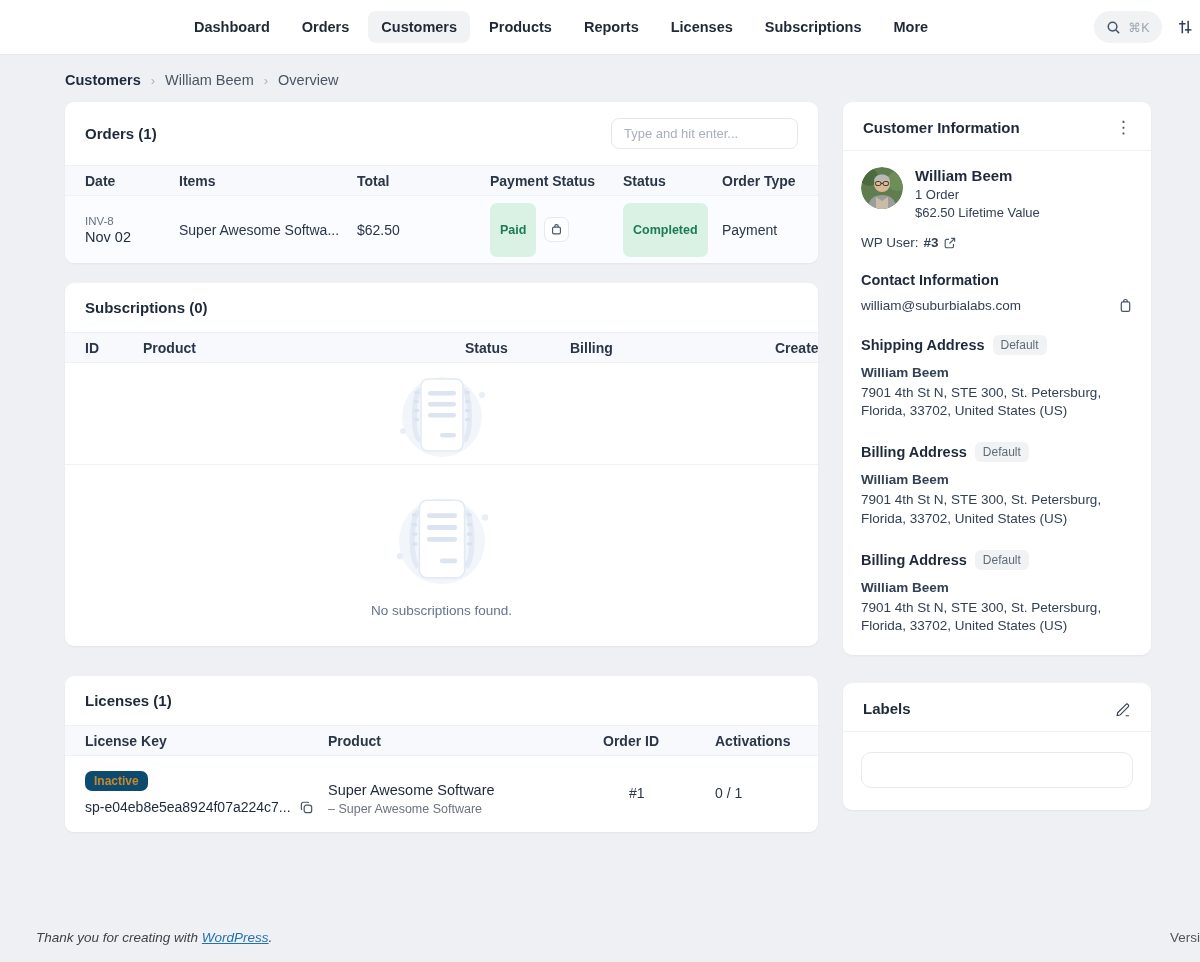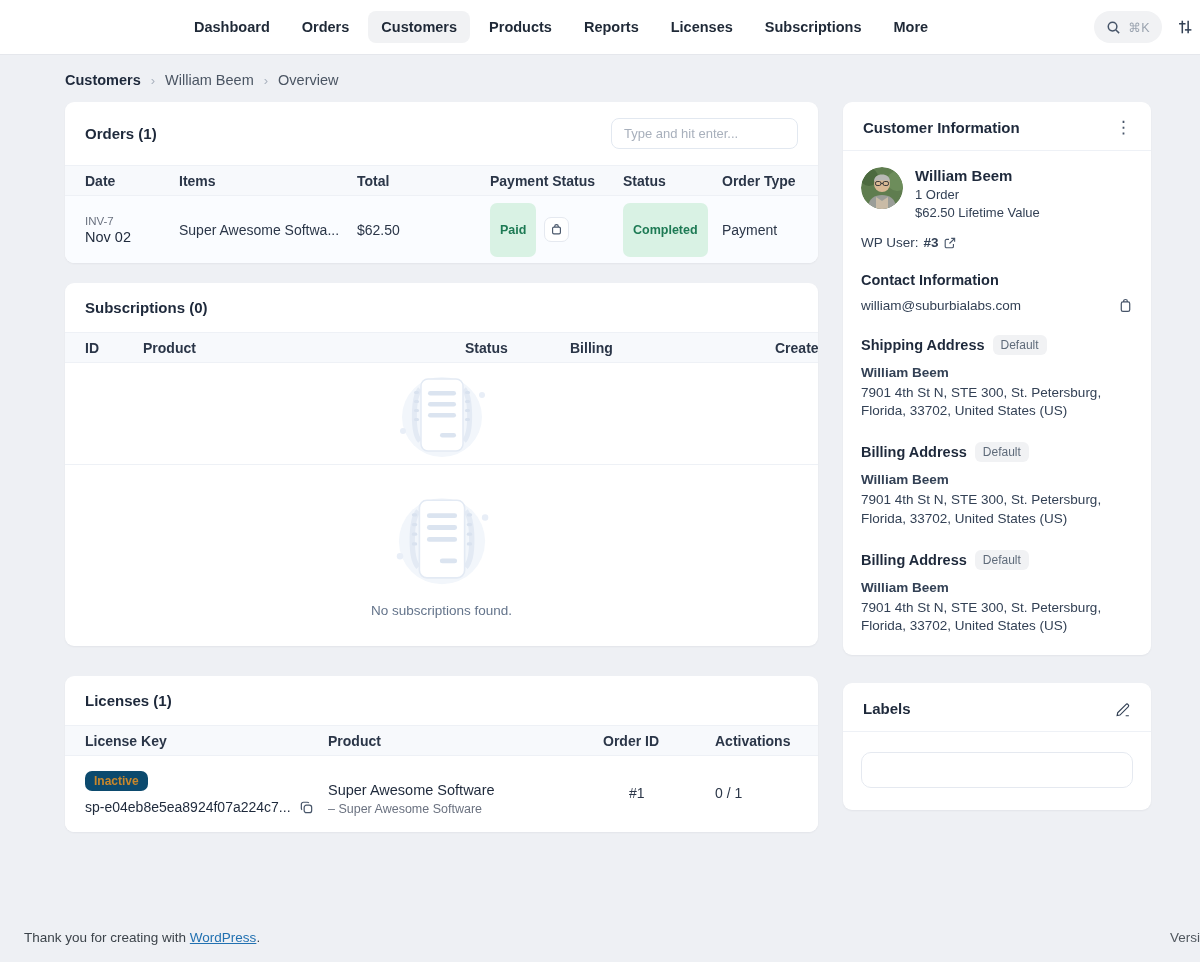--- a/index.html
+++ b/index.html
@@ -113,21 +113,21 @@
   .addr-name { font-size:13.5px; font-weight:700; color:#334155; margin-bottom:4px; }
   .addr-text { font-size:13.5px; color:#334155; line-height:1.35; width:252px; }
 
   .labels-card { margin-top:28px; }
   .labels-body { padding:20px 18px 22px; }
   .labels-input { width:100%; height:36px; border:1px solid #e5e9f0; border-radius:10px; background:#fff; outline:none; padding:0 12px; font-size:13px; }
   .pencil { cursor:pointer; display:flex; }
 
   
   .footer { position:absolute; left:0; right:0; bottom:8px; height:24px; font-size:13.5px; color:#3c434a; }
-  .foot-left { position:absolute; left:24px; }
+  .foot-left { position:absolute; left:36px; font-style:italic; }
   .foot-left a { color:#2271b1; }
   .foot-right { position:absolute; left:1170px; white-space:nowrap; color:#50575e; }
 
   svg { display:block; }
 </style>
 </head>
 <body>
 
 <header class="topbar">
 
@@ -185,21 +185,21 @@
         <div class="tbl-head orders-grid">
           <div>Date</div>
           <div>Items</div>
           <div>Total</div>
           <div>Payment Status</div>
           <div>Status</div>
           <div>Order Type</div>
         </div>
         <div class="tbl-row orders-grid orders-row">
           <div>
-            <div class="inv-id">INV-7</div>
+            <div class="inv-id">INV-8</div>
             <div class="inv-date">Nov 02</div>
           </div>
           <div>Super Awesome Softwa...</div>
           <div>$62.50</div>
           <div style="overflow:visible;">
             <span class="badge-green">Paid</span><span class="icon-btn">
               <svg width="13" height="13" viewBox="0 0 16 16" fill="none" stroke="#475569" stroke-width="1.4">
                 <rect x="3.2" y="5" width="9.6" height="8.4" rx="1.6"></rect>
                 <path d="M5.8 5 V4.2 a2.2 2.2 0 0 1 4.4 0 V5"></path>
               </svg>

